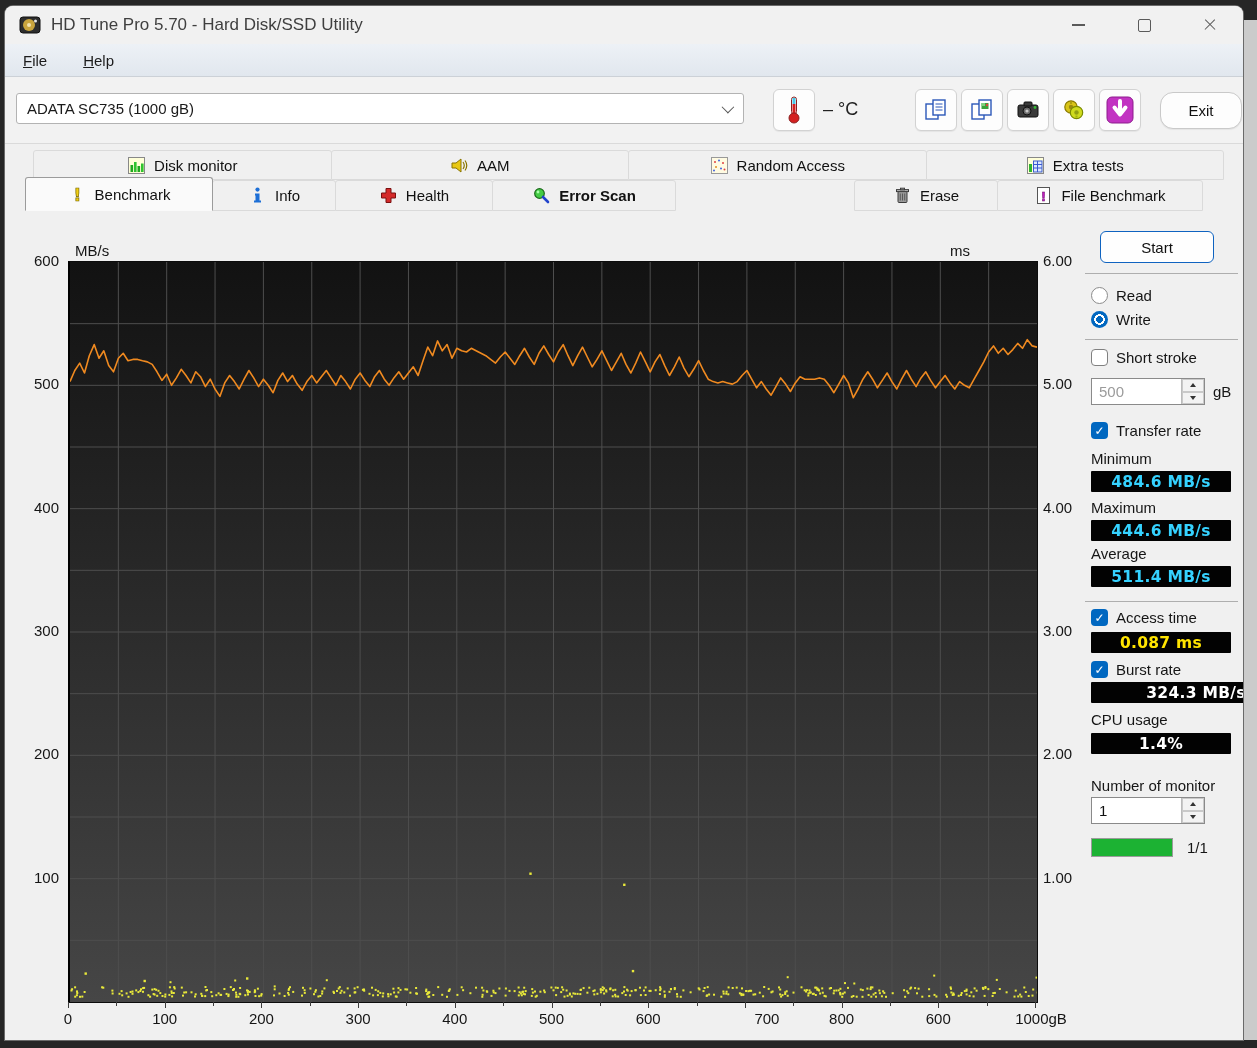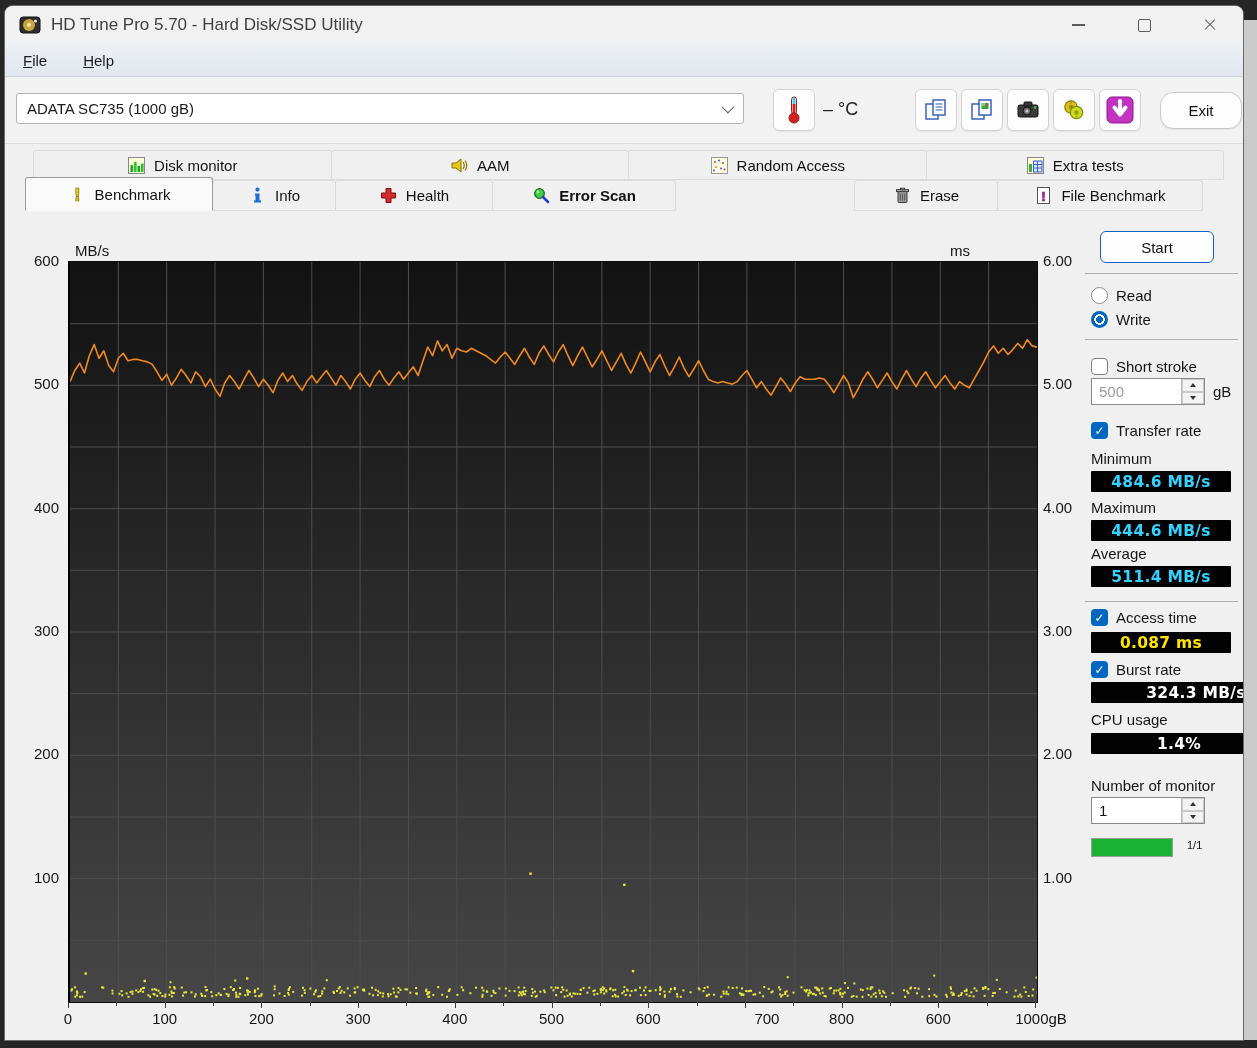--- a/index.html
+++ b/index.html
@@ -75,21 +75,21 @@
     font-family:"DejaVu Sans", sans-serif;letter-spacing:.3px;}
   .spin{position:absolute;height:27px;background:#fff;border:1px solid #8a8a8a;box-sizing:border-box;display:flex;}
   .spin .val{flex:1;display:flex;align-items:center;padding-left:7px;font-size:15px;color:#111;}
   .spin.disabled .val{color:#9b9b9b;}
   .spin .btns{width:22px;display:flex;flex-direction:column;border-left:1px solid #bbb;}
   .spin .sb{flex:1;background:#f3f3f3;border:1px solid #c9c9c9;box-sizing:border-box;display:flex;align-items:center;justify-content:center;}
   .arr-up{width:0;height:0;border-left:3.5px solid transparent;border-right:3.5px solid transparent;border-bottom:4.5px solid #333;}
   .arr-dn{width:0;height:0;border-left:3.5px solid transparent;border-right:3.5px solid transparent;border-top:4.5px solid #333;}
   .progress{position:absolute;left:6px;width:82px;height:19px;background:#e8e8e8;border:1px solid #9b9b9b;box-sizing:border-box;}
   .progress .fill{height:100%;}
-  .prog-label{position:absolute;font-size:11px;color:#151515;}
+  .prog-label{position:absolute;font-size:15px;color:#151515;}
 </style>
 </head>
 <body>
 
 <div class="bg-right"></div>
 
 <div class="window">
 
   <div class="titlebar">
     <span style="display:flex">
@@ -839,21 +839,21 @@
         <span class="radio off" id="radio-read"></span>
         <span>Read</span>
       </div>
       <div class="p-abs ctl-row" style="top:100px">
         <span class="radio on" id="radio-write"></span>
         <span>Write</span>
       </div>
 
       <div class="p-abs sep" style="top:128px"></div>
 
-      <div class="p-abs ctl-row" style="top:147px">
+      <div class="p-abs ctl-row" style="top:138px">
         <span class="cbx off" id="cbx-short"></span>
         <span>Short stroke</span>
       </div>
       <div class="p-abs spin disabled" style="left:6px;top:167px;width:114px">
         <span class="val">500</span>
         <span class="btns">
           <span class="sb">
               <span class="arr-up"></span>
             </span>
           <span class="sb">
@@ -885,21 +885,21 @@
       </div>
       <div class="lcd" style="top: 421px; color: rgb(255, 228, 0);" id="lcd-access">0.087 ms</div>
 
       <div class="p-abs ctl-row" style="top:450px">
         <span class="cbx on" id="cbx-burst">✓</span>
         <span>Burst rate</span>
       </div>
       <div class="lcd" style="top: 471px; color: rgb(255, 255, 255); padding-left: 35px;" id="lcd-burst">324.3 MB/s</div>
 
       <div class="plabel" style="top:500px">CPU usage</div>
-      <div class="lcd" style="top: 522px; color: rgb(255, 255, 255); padding-left: 18px;" id="lcd-cpu">1.4%</div>
+      <div class="lcd" style="top: 522px; color: rgb(255, 255, 255);" id="lcd-cpu">1.4%</div>
 
       <div class="plabel" style="top:566px">Number of monitor</div>
       <div class="p-abs spin" style="left:6px;top:586px;width:114px">
         <span class="val">1</span>
         <span class="btns">
           <span class="sb">
               <span class="arr-up"></span>
             </span>
           <span class="sb">
               <span class="arr-dn"></span>

